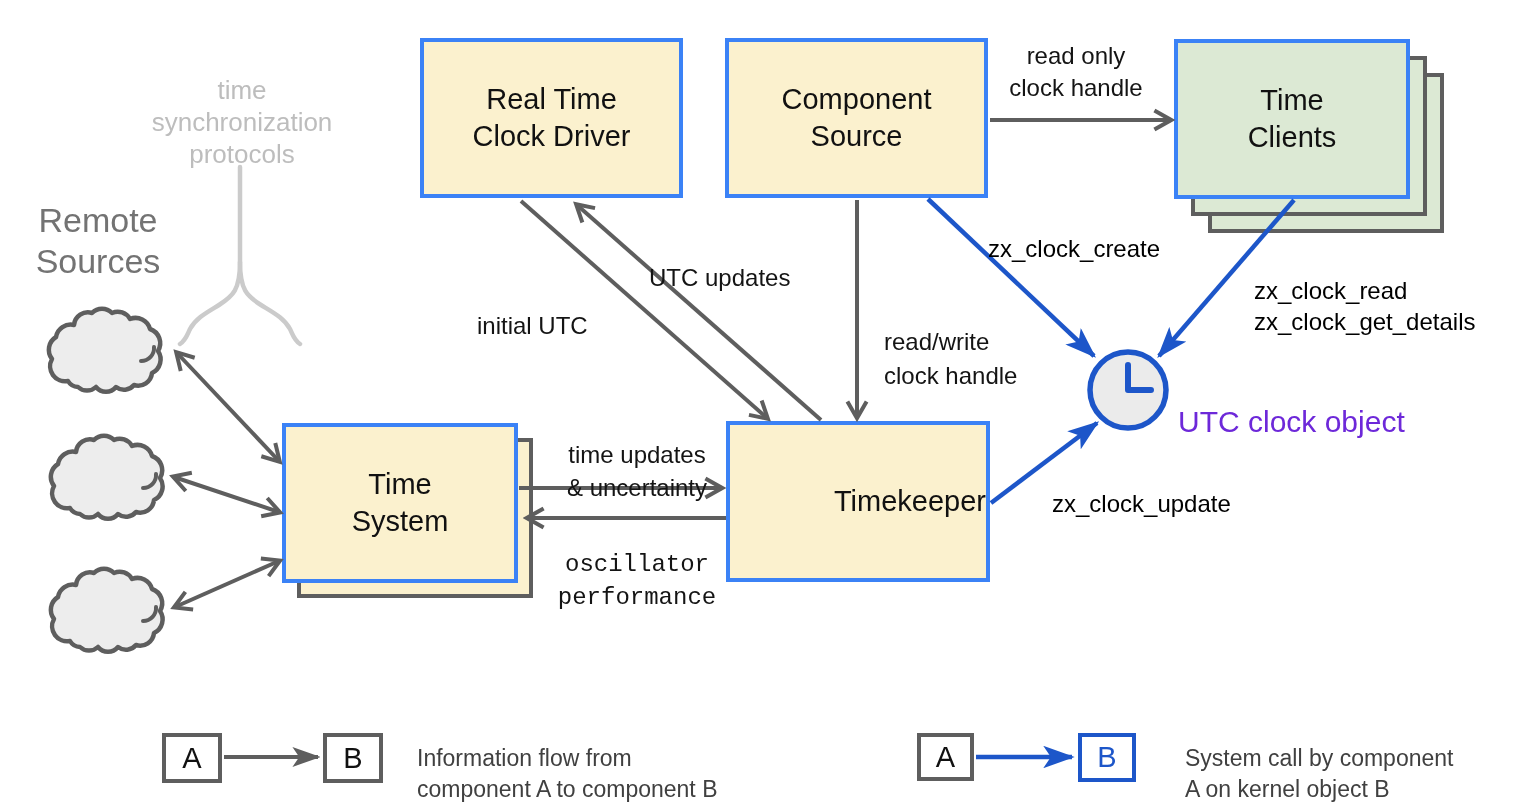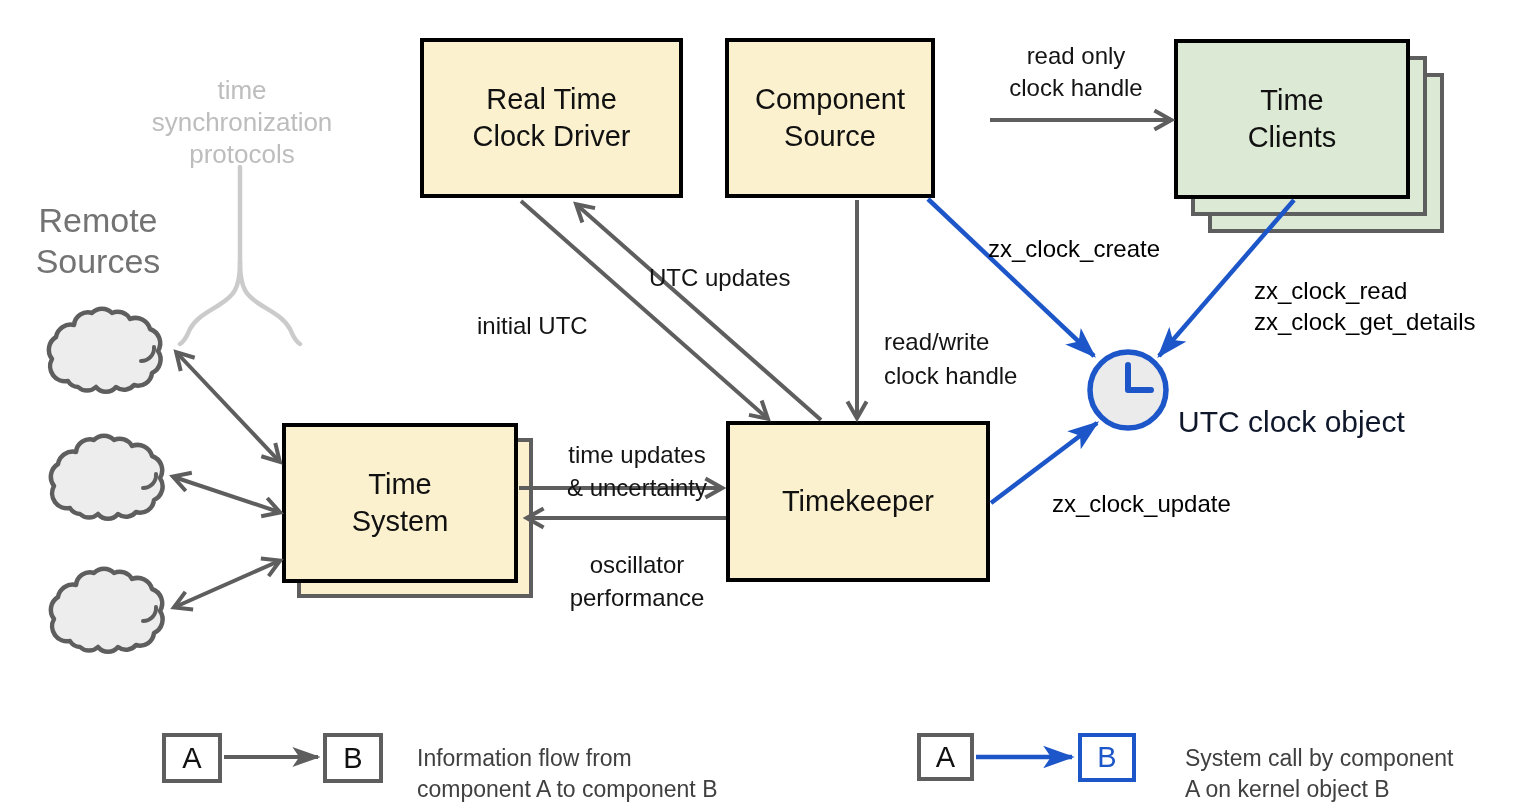--- a/index.html
+++ b/index.html
@@ -2,34 +2,34 @@
 <html><head>
 <meta charset="utf-8">
 <style>
   html,body{margin:0;padding:0;background:#ffffff;}
   .stage{
     position:relative;width:1534px;height:811px;background:#ffffff;overflow:hidden;
     font-family:"Liberation Sans", sans-serif;color:#141414;
   }
   svg.layer{position:absolute;left:0;top:0;width:1534px;height:811px;}
   .node{
-    position:absolute;box-sizing:border-box;border:4px solid #000000;
+    position:absolute;box-sizing:border-box;border:4px solid #3b82f6;
     display:flex;flex-direction:column;align-items:center;justify-content:center;
     font-size:29px;line-height:37px;color:#111111;text-align:center;z-index:2;
   }
   .yellow{background:#FBF1CE;}
   .green{background:#DCE9D4;}
   .stackcard{position:absolute;box-sizing:border-box;border:4px solid #5E5E5E;z-index:1;}
   .stackcard.yellow{background:#FBF1CE;}
   .stackcard.green{background:#DCE9D4;}
   .lbl{position:absolute;white-space:nowrap;z-index:4;margin-top:16px;}
   .lbl.center{text-align:center;}
   .black24{font-size:24px;color:#141414;}
   .blue24{font-size:24px;color:#000000;}
-  .blue30{font-size:30px;color:#0f172a;}
+  .blue30{font-size:30px;color:#6d28d9;}
   .muted{font-size:26px;color:#BDBDBD;}
   .big{font-size:34px;color:#737373;}
   .legendbox{
     position:absolute;box-sizing:border-box;border:4px solid #5E5E5E;background:#ffffff;
     display:flex;align-items:center;justify-content:center;font-size:29px;color:#111;z-index:2;
   }
   .legendbox.bluebox{border-color:#1D56C9;color:#1D56C9;}
   .legendtxt{font-size:23px;line-height:31px;color:#404040;}
   .arrows{z-index:3;}
 </style>
@@ -100,36 +100,36 @@
 
   <div class="stackcard green" style="left:1208px;top:73px;width:236px;height:160px;"></div>
   <div class="stackcard green" style="left:1191px;top:56px;width:236px;height:160px;"></div>
   <div class="stackcard yellow" style="left:297px;top:438px;width:236px;height:160px;"></div>
 
   <div class="node yellow" style="left:420px;top:38px;width:263px;height:160px;">
     <div>Real Time</div>
     <div>Clock Driver</div>
   </div>
 
-  <div class="node yellow" style="left:725px;top:38px;width:210px;height:160px;">
+  <div class="node yellow" style="left:725px;top:38px;width:263px;height:160px;">
     <div>Component</div>
     <div>Source</div>
   </div>
 
   <div class="node green" style="left:1174px;top:39px;width:236px;height:160px;">
     <div>Time</div>
     <div>Clients</div>
   </div>
 
   <div class="node yellow" style="left:282px;top:423px;width:236px;height:160px;">
     <div>Time</div>
     <div>System</div>
   </div>
 
-  <div class="node yellow" style="left:726px;top:421px;width:264px;height:161px;">
+  <div class="node yellow" style="left:726px;top:421px;width:264px;height:161px;align-items:flex-end;">
     <div>Timekeeper</div>
   </div>
 
   <div class="lbl big center" style="left:8px;top:184px;width:180px;line-height:41px;">
     <div>Remote</div>
     <div>Sources</div>
   </div>
 
   <div class="lbl muted center" style="left:122px;top:58px;width:240px;line-height:32px;">
     <div>time</div>
@@ -159,21 +159,21 @@
 
   <div class="lbl blue30" style="left:1178px;top:389px;">UTC clock object</div>
 
   <div class="lbl blue24" style="left:1052px;top:474px;">zx_clock_update</div>
 
   <div class="lbl black24 center" style="left:556px;top:422px;width:162px;line-height:33px;">
     <div>time updates</div>
     <div>&amp; uncertainty</div>
   </div>
 
-  <div class="lbl black24 center" style="left:556px;top:532px;width:162px;line-height:33px;">
+  <div class="lbl black24 center" style="left:556px;top:532px;width:162px;line-height:33px;font-family:Liberation Mono, monospace;">
     <div>oscillator</div>
     <div>performance</div>
   </div>
 
   <div class="legendbox" style="left:162px;top:733px;width:60px;height:50px;">
     <span>A</span>
   </div>
   <div class="legendbox" style="left:323px;top:733px;width:60px;height:50px;">
     <span>B</span>
   </div>

